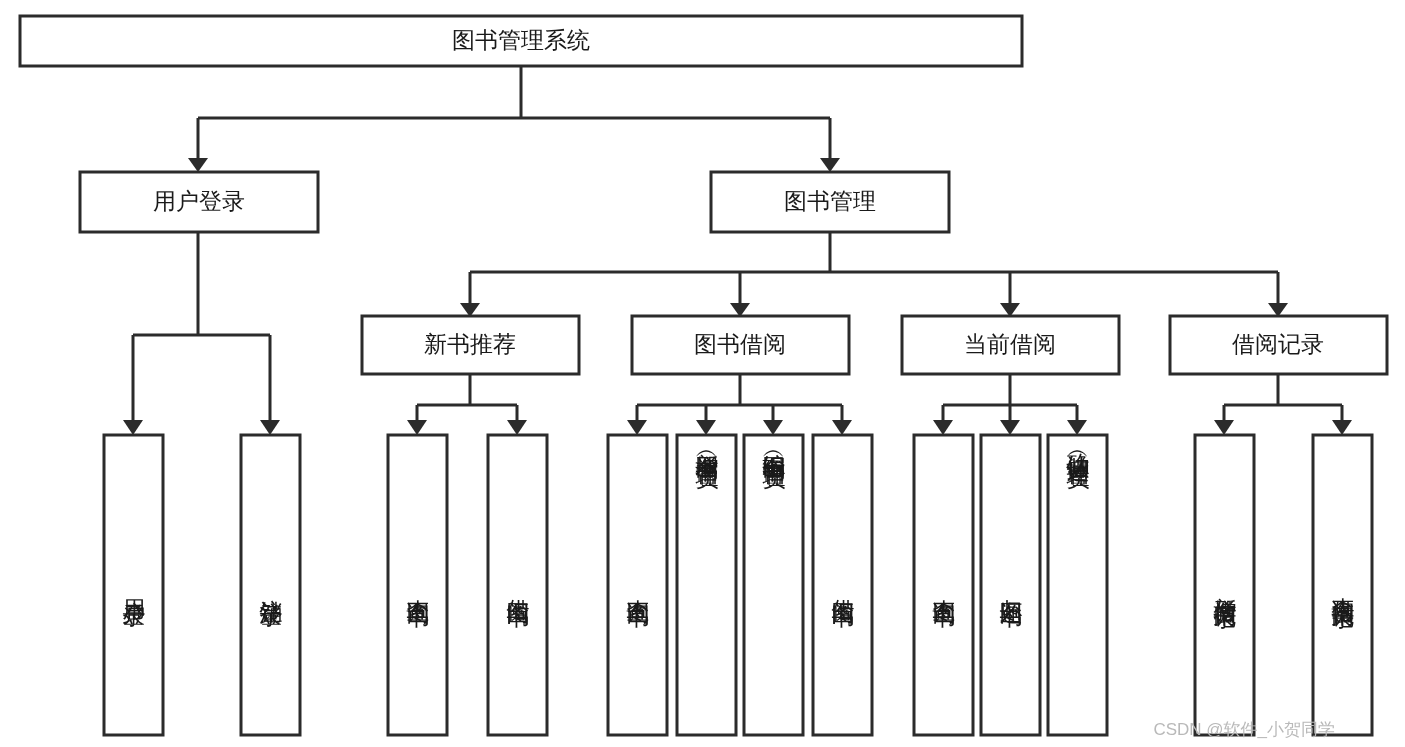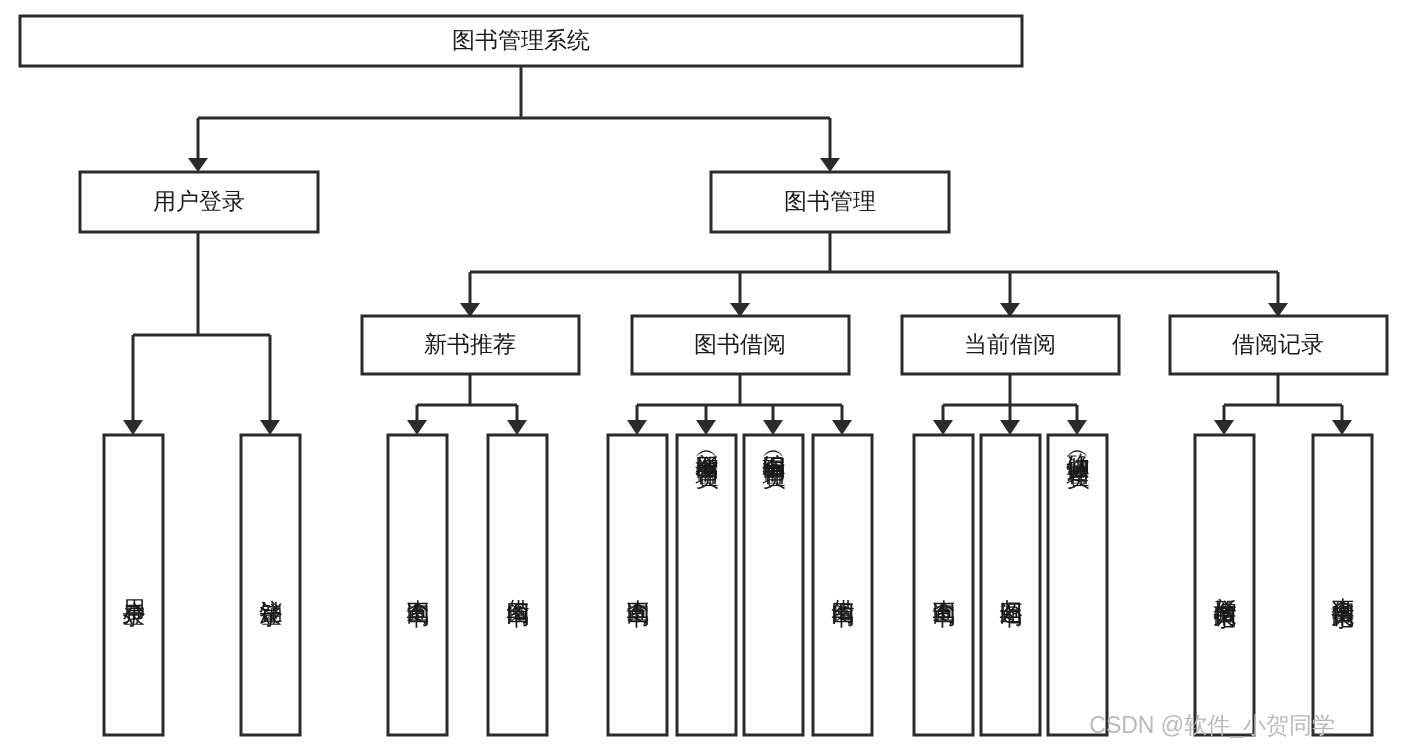--- a/index.html
+++ b/index.html
@@ -63,21 +63,21 @@
     color: #1a1a1a;
     line-height: 1.12;
     letter-spacing: 2px;
     white-space: nowrap;
   }
   .watermark {
     position: absolute;
     right: 8px;
     bottom: 6px;
     font-family: "Liberation Sans", "DejaVu Sans", sans-serif;
-    font-size: 23px;
+    font-size: 17px;
     color: #b9b9b9;
     white-space: nowrap;
   }
 </style>
 </head>
 <body>
 
 <div id="diagram-root">
 
   <svg class="diagram-canvas" viewBox="0 0 1405 747">

